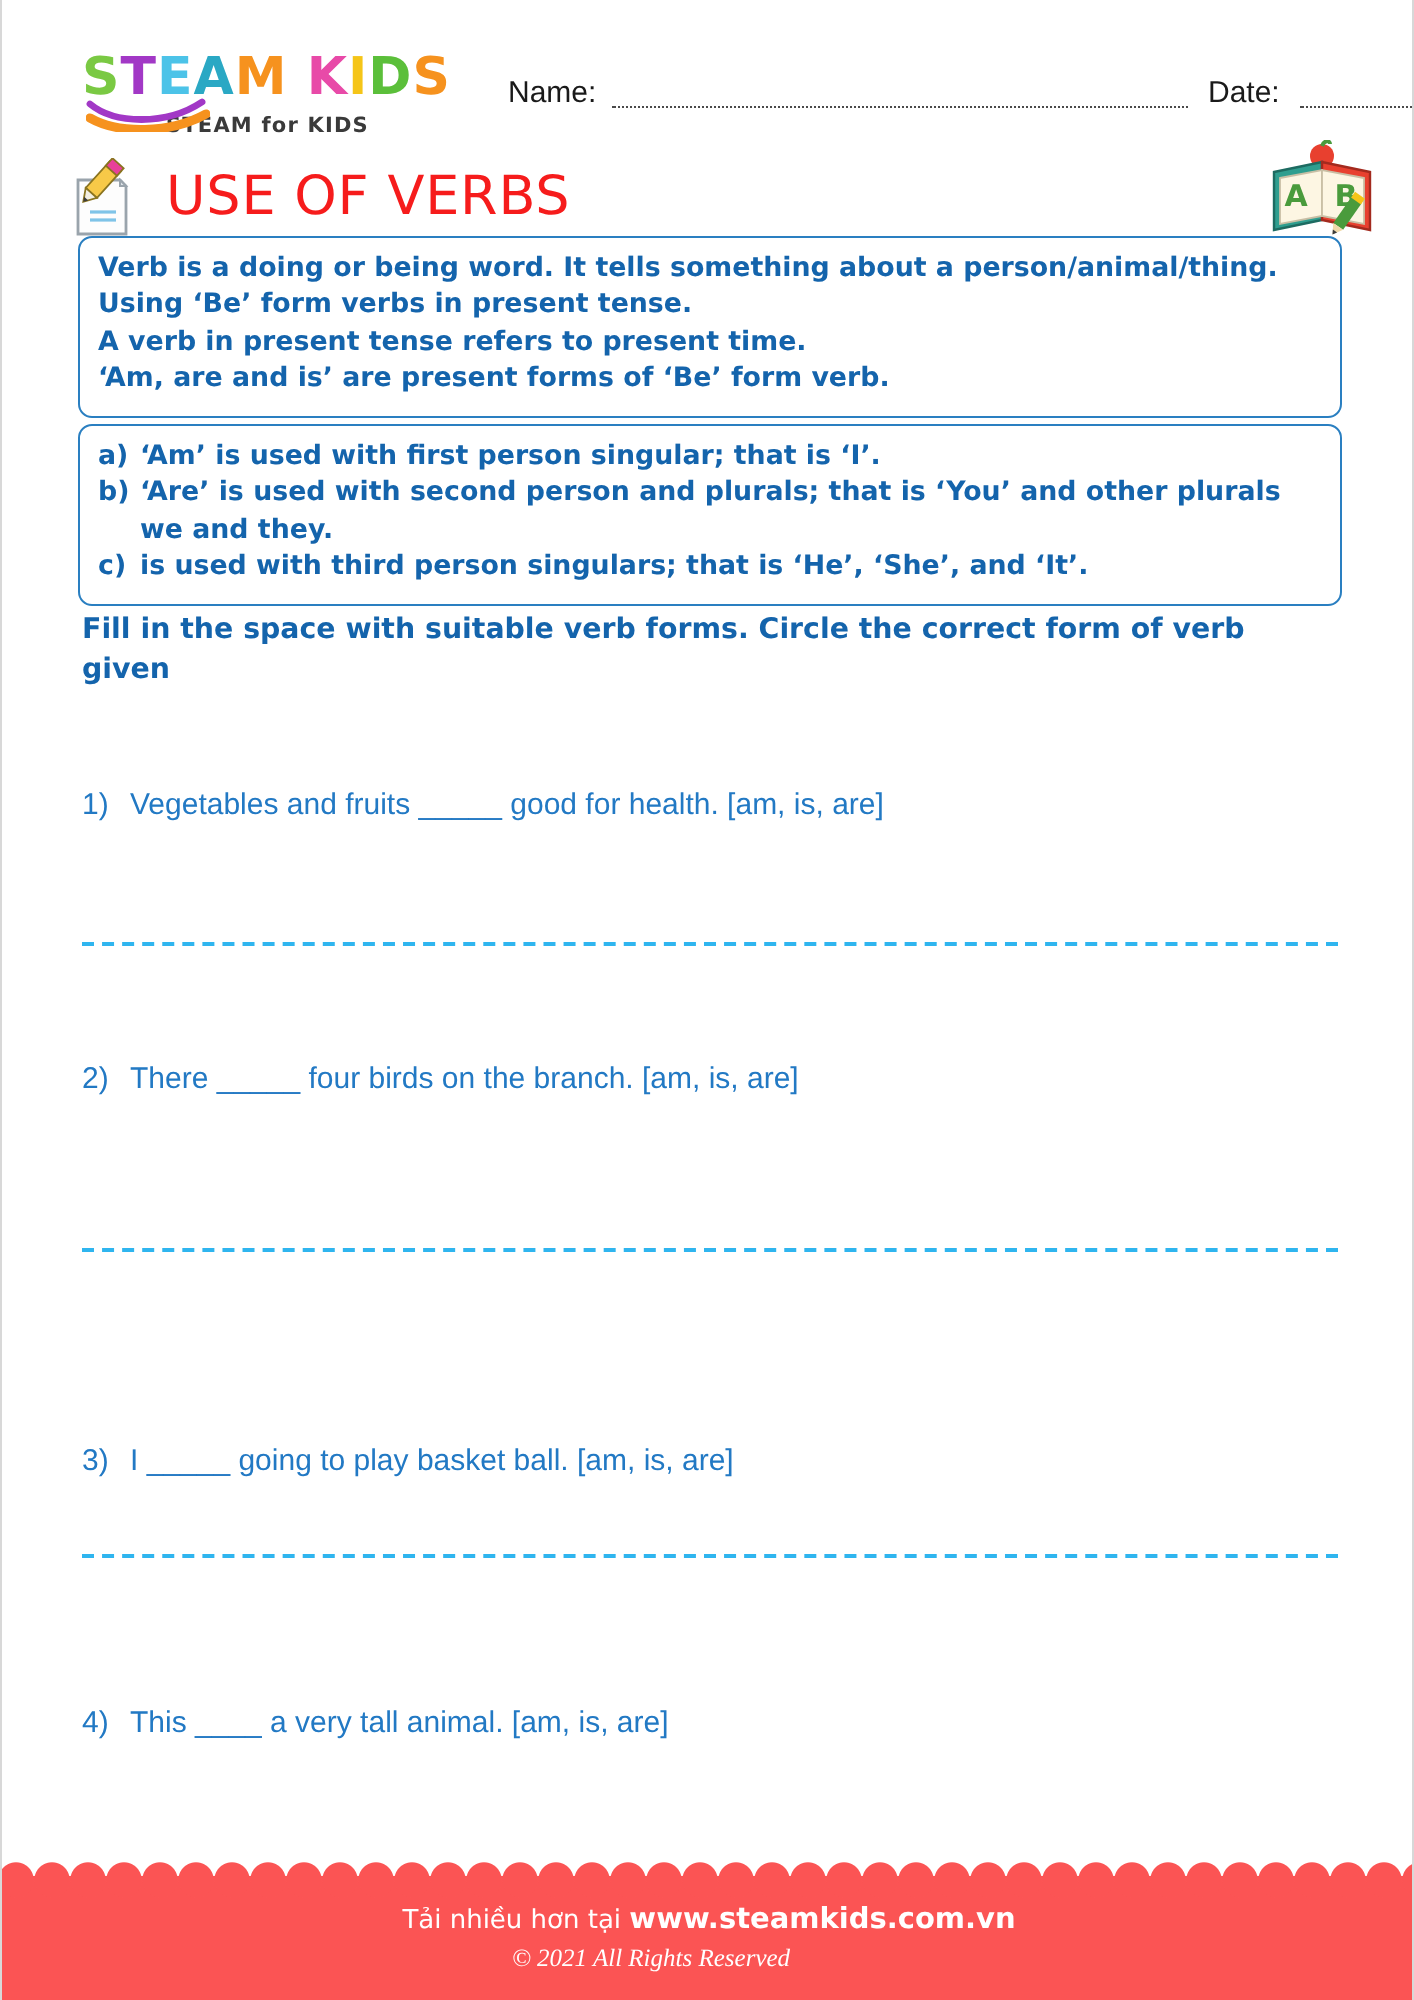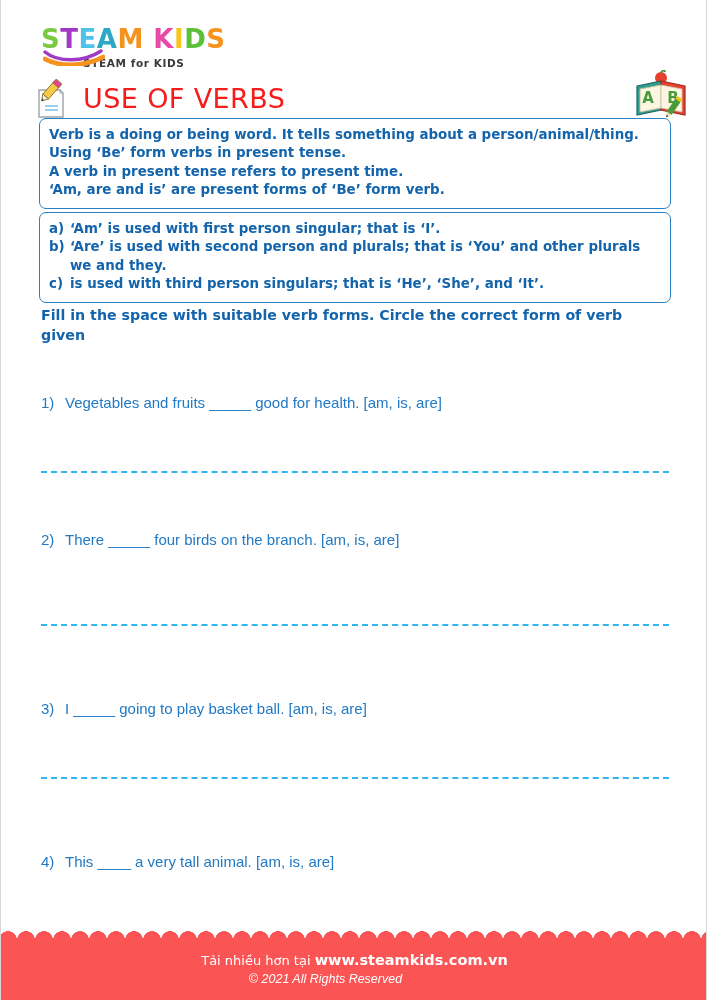--- a/index.html
+++ b/index.html
@@ -235,39 +235,45 @@
   }
   .footer-line2 {
     position: absolute;
     left: 0;
     top: 34px;
     width: 649px;
     text-align: center;
     color: #ffffff;
     font-size: 12.5px;
     font-style: italic;
-    font-family: Liberation Sans, sans-serif;
+    font-family: Liberation Serif, serif;
   }
 </style>
 </head>
 <body>
 
 <div class="page">
 
   <div class="header">
 
     <div class="logo-wrap">
       <div class="logo-main" id="logo-letters"><span style="color: rgb(122, 201, 67);">S</span><span style="color: rgb(162, 56, 198);">T</span><span style="color: rgb(76, 195, 232);">E</span><span style="color: rgb(42, 168, 196);">A</span><span style="color: rgb(246, 146, 30);">M</span><span style="color: rgb(255, 255, 255);">&nbsp;</span><span style="color: rgb(232, 74, 168);">K</span><span style="color: rgb(245, 197, 24);">I</span><span style="color: rgb(91, 191, 58);">D</span><span style="color: rgb(246, 146, 30);">S</span></div>
       <svg class="logo-swoosh" viewBox="0 0 62 18">
         <path d="M2 4 C14 14, 40 15, 58 3" stroke="#a238c6" stroke-width="3.4" fill="none" stroke-linecap="round"></path>
         <path d="M2 11 C16 19, 42 19, 60 9" stroke="#f6921e" stroke-width="4.6" fill="none" stroke-linecap="round"></path>
       </svg>
       <div class="logo-sub">STEAM for KIDS</div>
     </div>
 
+    <div class="namedate">
+      <span class="nd-label" style="left:0;">Name:</span>
+      <span class="nd-line" style="left:52px; width:288px;"></span>
+      <span class="nd-label" style="left:350px;">Date:</span>
+      <span class="nd-line" style="left:396px; width:128px;"></span>
+    </div>
   </div>
 
   <div class="title-row">
     <svg class="title-icon" viewBox="0 0 44 42">
       <path d="M8 11 L8 38 L32 38 L32 14 L29 11 Z" fill="#fdfdfd" stroke="#9aa4ac" stroke-width="1.4"></path>
       <path d="M29 11 L29 14 L32 14 Z" fill="#dfe4e8" stroke="#9aa4ac" stroke-width="1"></path>
       <line x1="14" y1="27" x2="27" y2="27" stroke="#7fc4e8" stroke-width="1.6"></line>
       <line x1="14" y1="31" x2="27" y2="31" stroke="#7fc4e8" stroke-width="1.6"></line>
       <g transform="rotate(42 19 16)">
         <rect x="13" y="2" width="7.5" height="18" fill="#f7c948" stroke="#8a7420" stroke-width="0.9"></rect>
@@ -332,21 +338,21 @@
   <div class="question" style="top:393px;">
     <span class="q-num">1)</span><span>Vegetables and fruits _____ good for health. [am, is, are]</span>
   </div>
   <div class="answer-line" style="top:471px;"></div>
 
   <div class="question" style="top:530px;">
     <span class="q-num">2)</span><span>There _____ four birds on the branch. [am, is, are]</span>
   </div>
   <div class="answer-line" style="top:624px;"></div>
 
-  <div class="question" style="top:699px;">
+  <div class="question" style="top:721px;">
     <span class="q-num">3)</span><span>I _____ going to play basket ball. [am, is, are]</span>
   </div>
   <div class="answer-line" style="top:777px;"></div>
 
   <div class="question" style="top:852px;">
     <span class="q-num">4)</span><span>This ____ a very tall animal. [am, is, are]</span>
   </div>
 
   <div class="footer">
     <div class="scallop">

